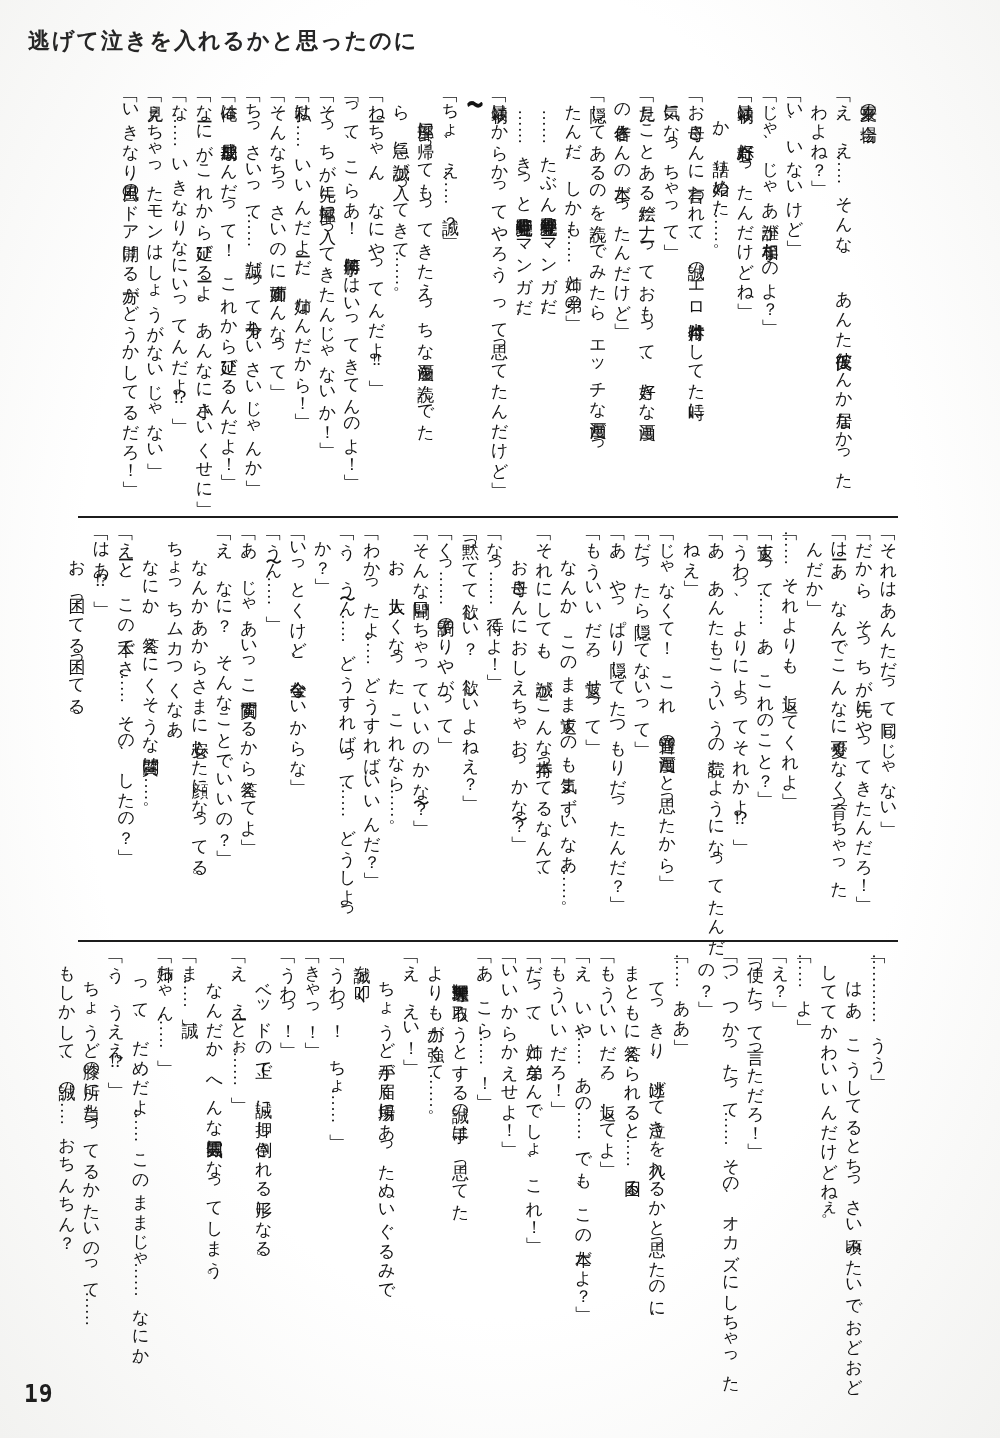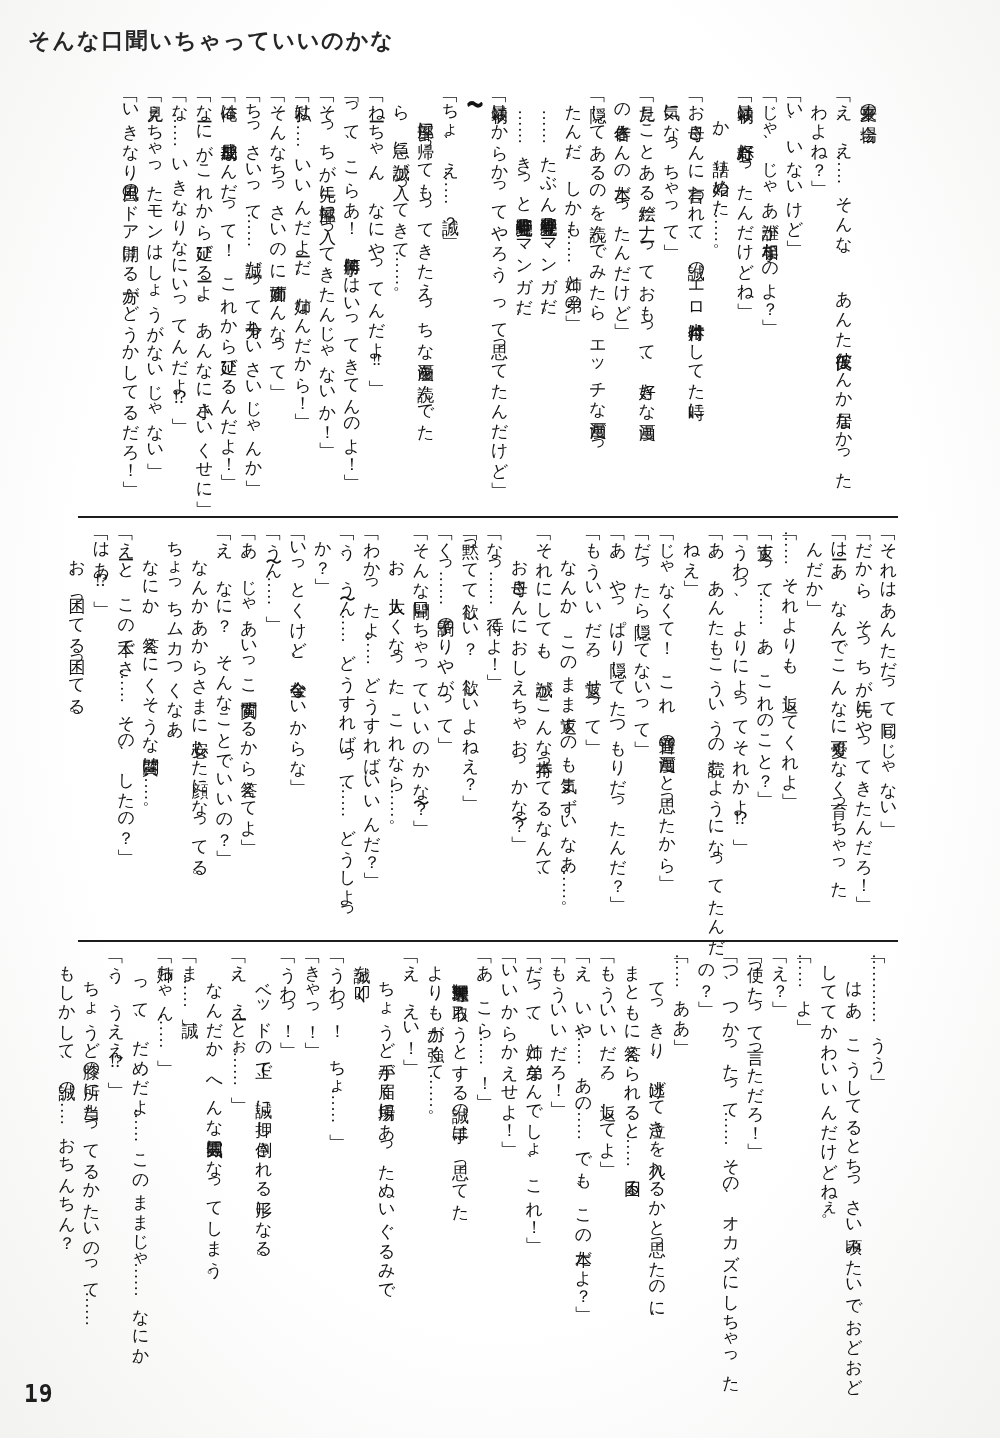--- a/index.html
+++ b/index.html
@@ -42,21 +42,21 @@
     position:absolute;left:24px;top:1380px;
     font-family:"DejaVu Sans Mono","Liberation Mono",monospace;
     font-weight:bold;font-size:23px;letter-spacing:1px;
     color:#1e1e1e;
     transform:scaleY(1.1);
   }
 </style>
 </head>
 <body>
 
-<div class="page-title">そんな口聞いちゃっていいのかな</div>
+<div class="page-title">逃げて泣きを入れるかと思ったのに</div>
 
 <div id="section-1" class="vsection">
     <div class="vline">来夏の場合</div>
     <div class="vline">「え、え……そんな、　あんた彼氏なんか居なかった</div>
     <div class="vline">わよね？」</div>
     <div class="vline">「い、いないけど」</div>
     <div class="vline">「じゃ、じゃあ誰が相手なのよ？」</div>
     <div class="vline">「最初は、好奇心だったんだけどね」</div>
     <div class="vline">　か、語り始めた……。</div>
     <div class="vline">「お母さんに言われて、誠のエロ本片付けしてた時に、</div>

